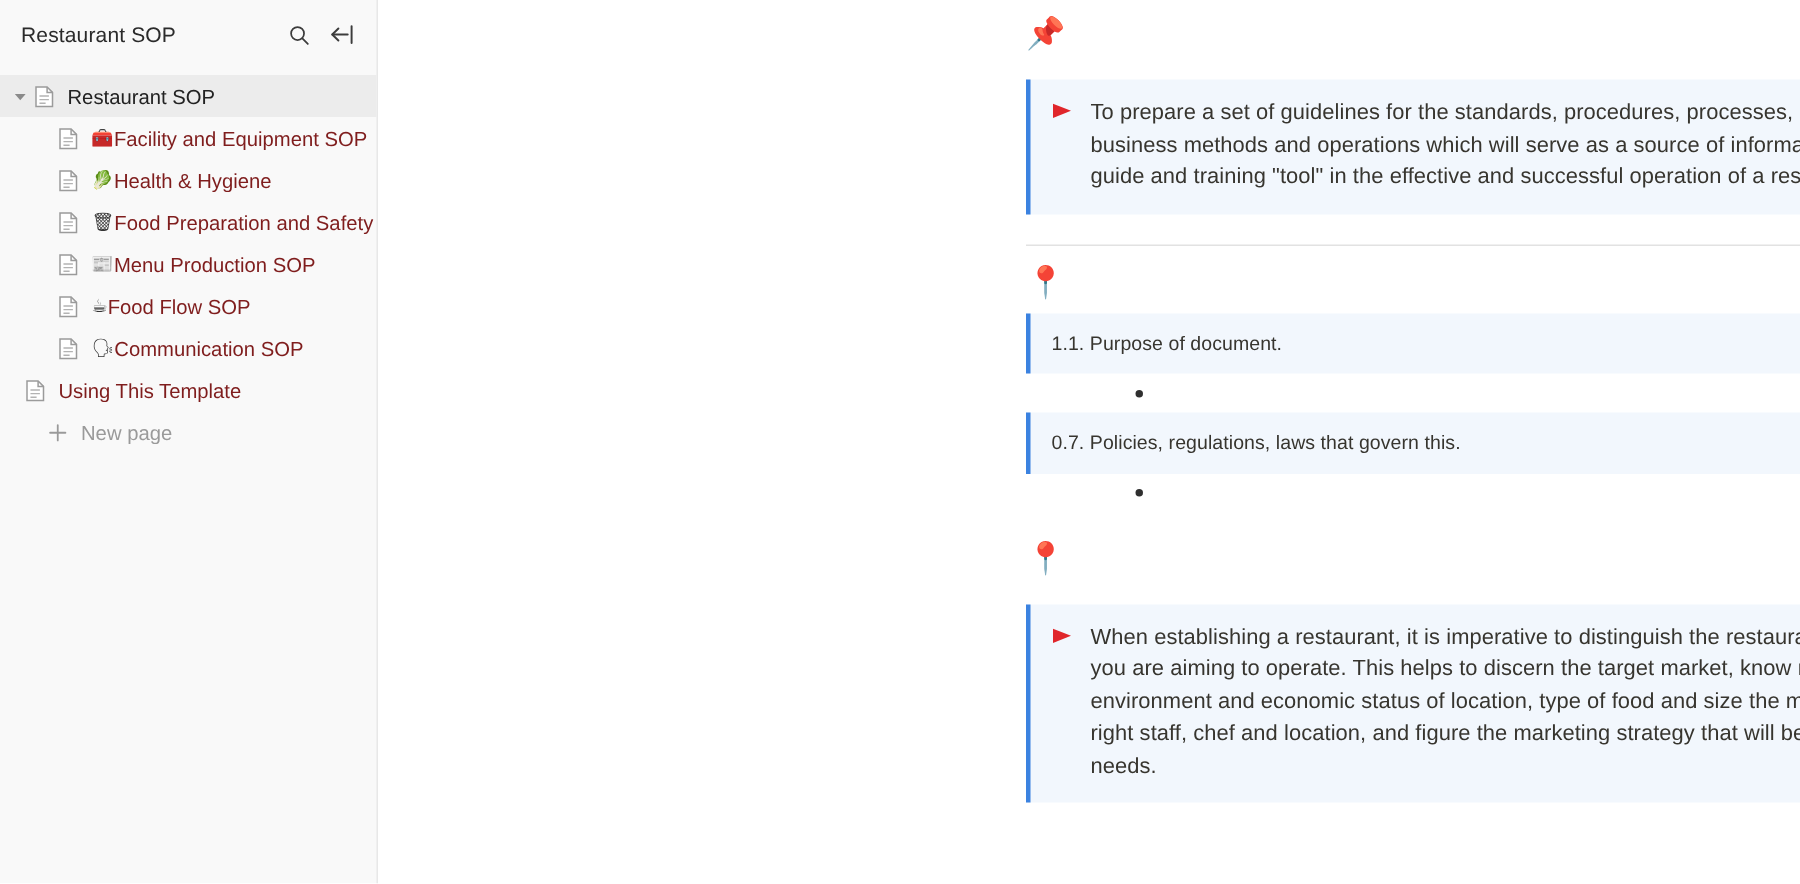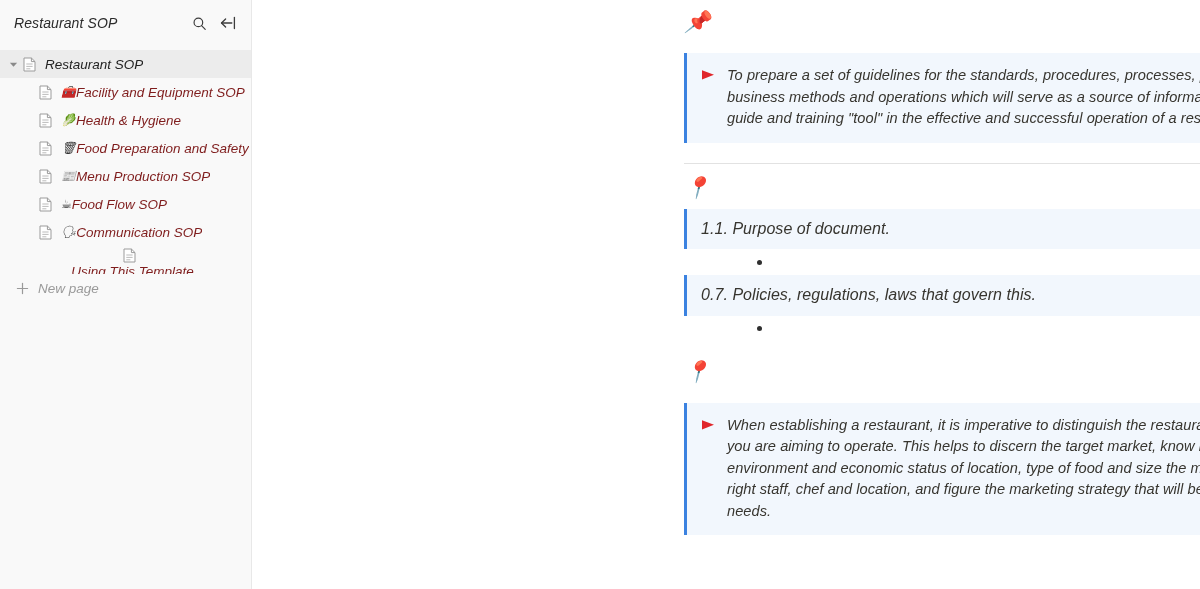--- a/index.html
+++ b/index.html
@@ -8,21 +8,20 @@
     height: 589px;
     overflow: hidden;
     background: #ffffff;
     font-family: "Liberation Sans", sans-serif;
     -webkit-font-smoothing: antialiased;
   }
   .app {
     display: flex;
     width: 1200px;
     height: 589px;
-    font-style: italic;
   }
 
   
   .sidebar {
     width: 252px;
     height: 589px;
     background: #f9f9f9;
     border-right: 1px solid #e8e8e8;
     flex: 0 0 252px;
     position: relative;
@@ -81,22 +80,22 @@
     overflow: hidden;
     text-overflow: ellipsis;
   }
   .emj {
     font-family: "DejaVu Sans", sans-serif;
     font-size: 12px;
     margin-right: 0px;
     display: inline-block;
   }
   .indent-1 { padding-left: 36px; }
-  .indent-0b { padding-left: 14px; flex-direction: column; }
-  .row.newpage { color: #9a9a9a; padding-left: 13px; }
+  .indent-0b { padding-left: 14px; }
+  .row.newpage { color: #9a9a9a; padding-left: 13px; margin-left: 16px; }
   .row.newpage .row-label { color: #9a9a9a; }
   .plus {
     width: 18px; flex: 0 0 18px;
     display: flex; align-items: center; justify-content: center;
     margin-right: 7px; color: #9a9a9a;
   }
 
   
   .main {
     flex: 1;
@@ -143,21 +142,21 @@
     margin-top: 3px;
     line-height: 1;
   }
   .callout .ctext {
     font-size: 14.6px;
     line-height: 21.5px;
     color: #37352f;
     letter-spacing: .05px;
   }
   .callout.short { padding: 9px 16px 10px 14px; }
-  .callout.short .ctext { font-size: 16px; }
+  .callout.short .ctext { font-size: 13px; }
 
   .bullet-line {
     height: 26px;
     display: flex;
     align-items: center;
     padding-left: 505px;
   }
   .dot {
     width: 5px; height: 5px;
     border-radius: 50%;

